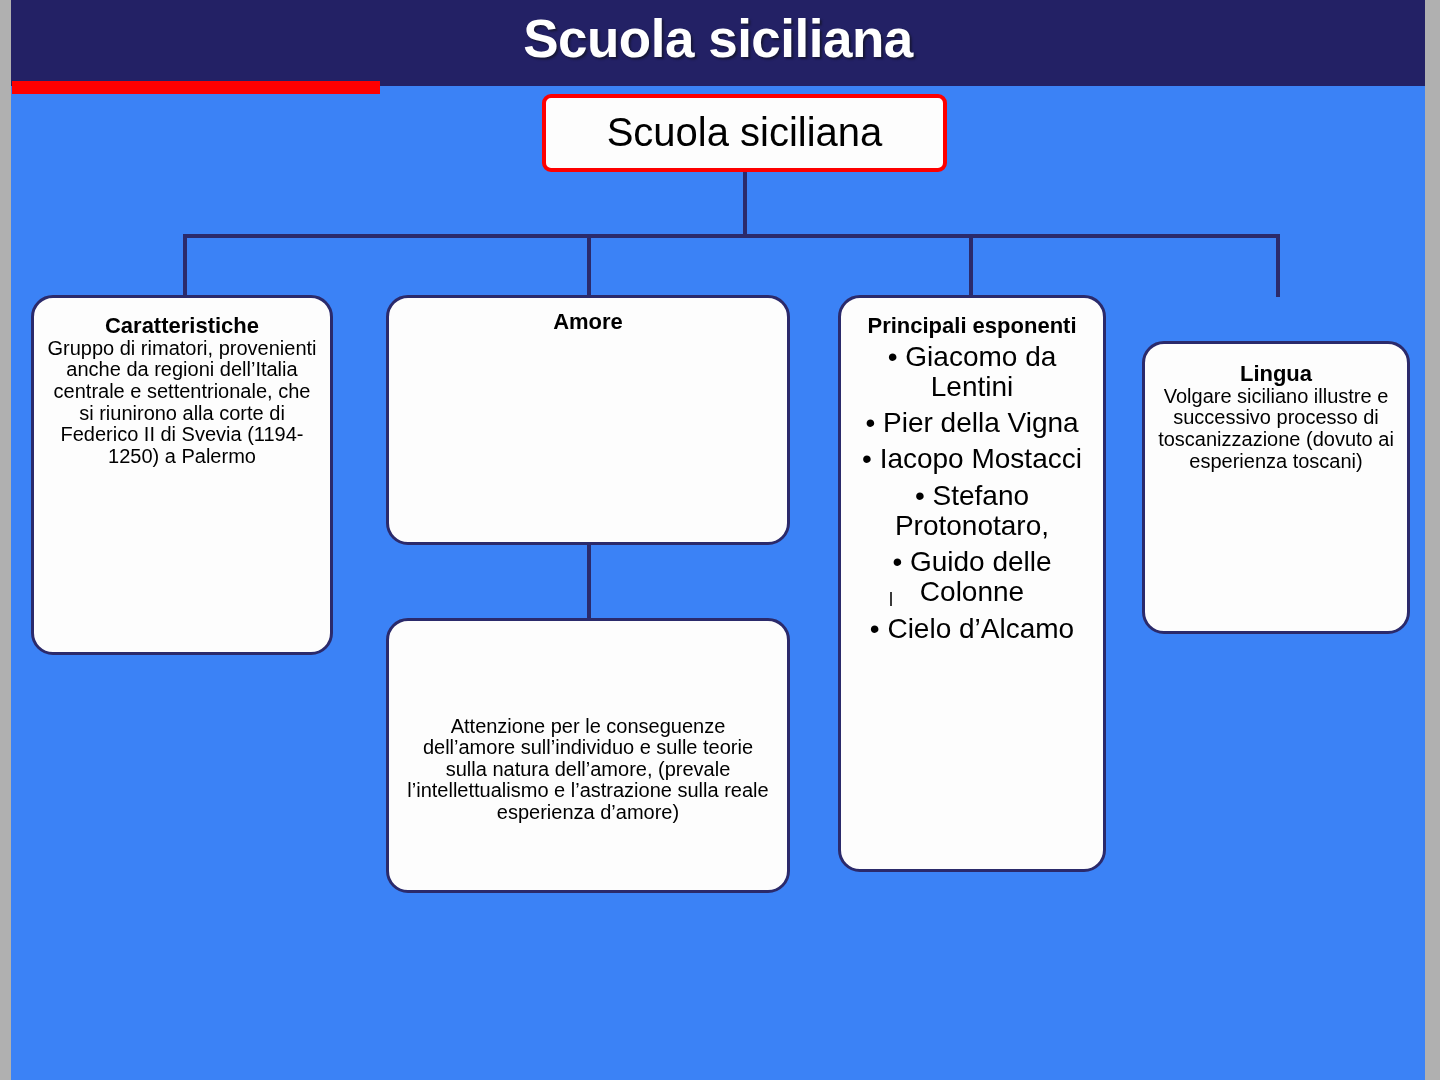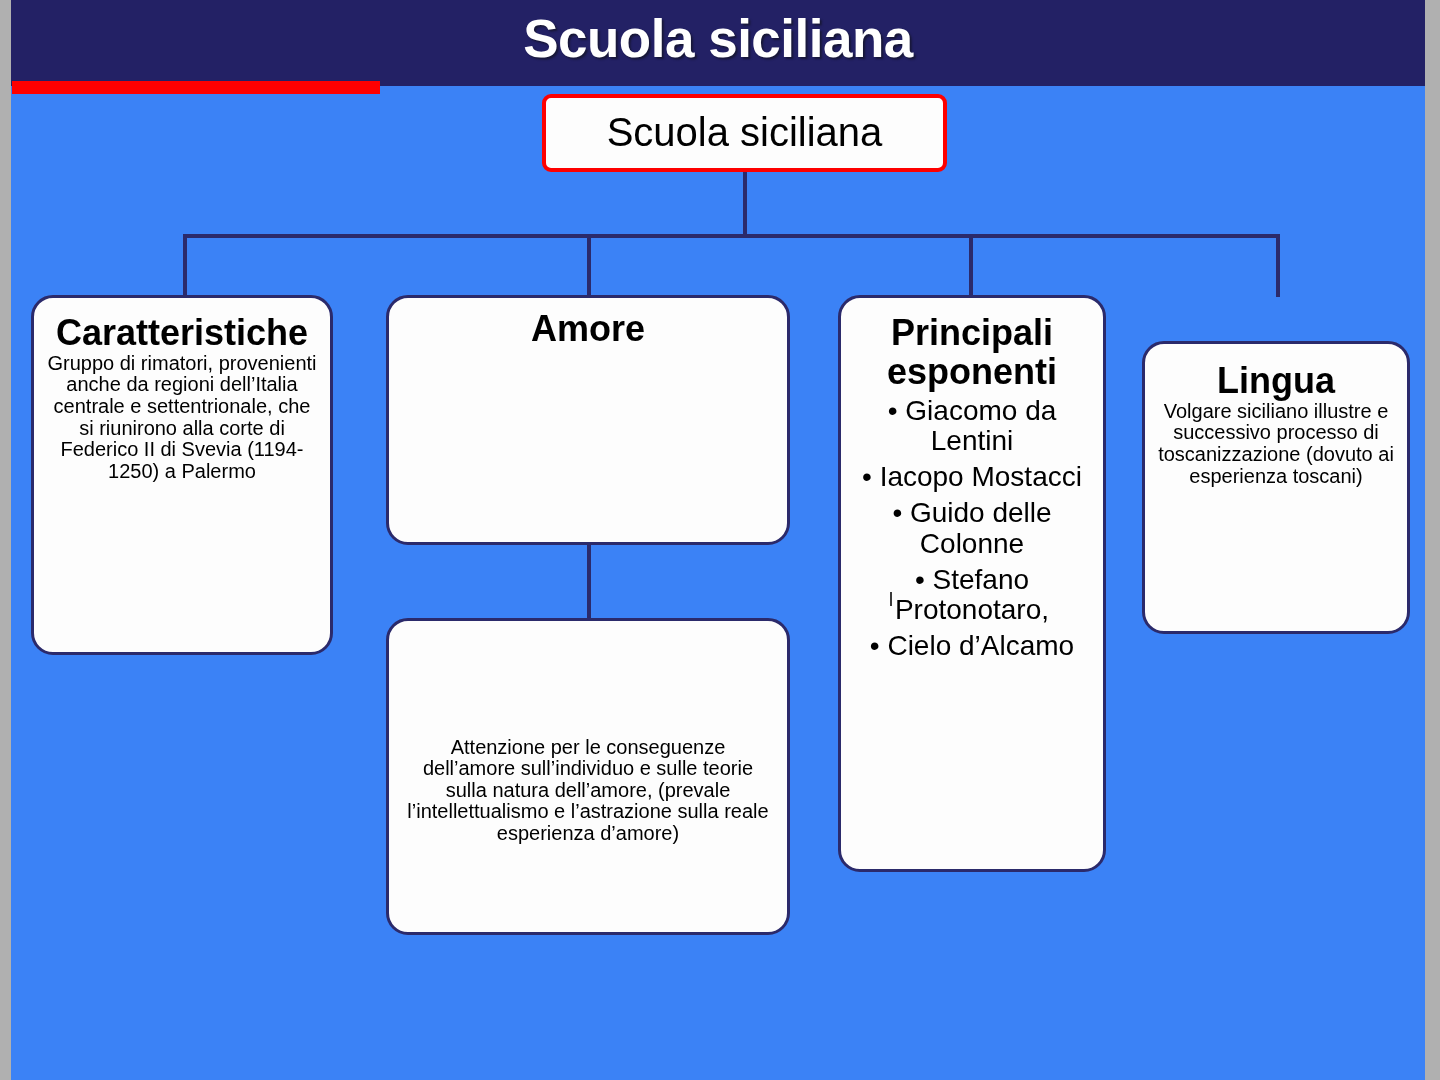--- a/index.html
+++ b/index.html
@@ -87,42 +87,42 @@
     justify-content: center;
   }
   #node-root .node-title {
     font-size: 40px;
     font-weight: normal;
   }
 
   .node-title {
     display: block;
     font-weight: bold;
-    font-size: 36px;
+    font-size: 22px;
     line-height: 1.08;
   }
   .node-body {
     display: block;
     font-size: 20px;
     line-height: 1.08;
   }
 
   #node-caratteristiche {
     left: 31px; top: 295px;
     width: 302px; height: 360px;
     padding: 16px 10px 0 10px;
   }
   #node-amore {
     left: 386px; top: 295px;
     width: 404px; height: 250px;
     padding: 12px 12px 0 12px;
   }
   #node-amore-sub {
     left: 386px; top: 618px;
-    width: 404px; height: 317px;
+    width: 404px; height: 275px;
     padding: 28px 14px 0 14px;
     display: flex;
     align-items: center;
     justify-content: center;
   }
   #node-esponenti {
     left: 838px; top: 295px;
     width: 268px; height: 577px;
     padding: 16px 6px 0 6px;
   }
@@ -189,23 +189,24 @@
   </div>
 
   <div class="node" id="node-amore-sub">
     <span class="node-body">Attenzione per le conseguenze dell’amore sull’individuo e sulle teorie sulla natura dell’amore, (prevale l’intellettualismo e l’astrazione sulla reale esperienza d’amore)</span>
   </div>
 
   <div class="node" id="node-esponenti">
     <span class="node-title">Principali esponenti</span>
     <ul class="bullet-list">
       <li>Giacomo da Lentini</li>
+      <li>Pier della Vigna</li>
       <li>Iacopo Mostacci</li>
+      <li>Stefano Protonotaro,</li>
       <li>Guido delle Colonne</li>
-      <li>Stefano Protonotaro,</li>
       <li>Cielo d’Alcamo</li>
     </ul>
   </div>
   <div id="stray-mark"></div>
 
   <div class="node" id="node-lingua">
     <span class="node-title">Lingua</span>
     <span class="node-body">Volgare siciliano illustre e successivo processo di toscanizzazione (dovuto ai esperienza toscani)</span>
   </div>
 

